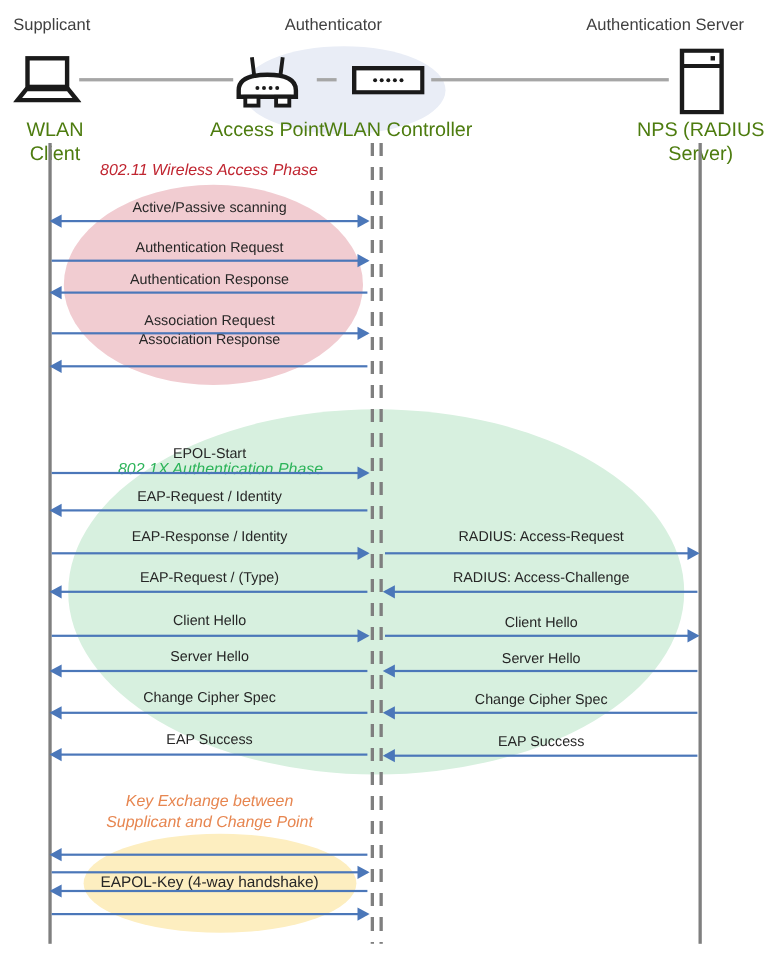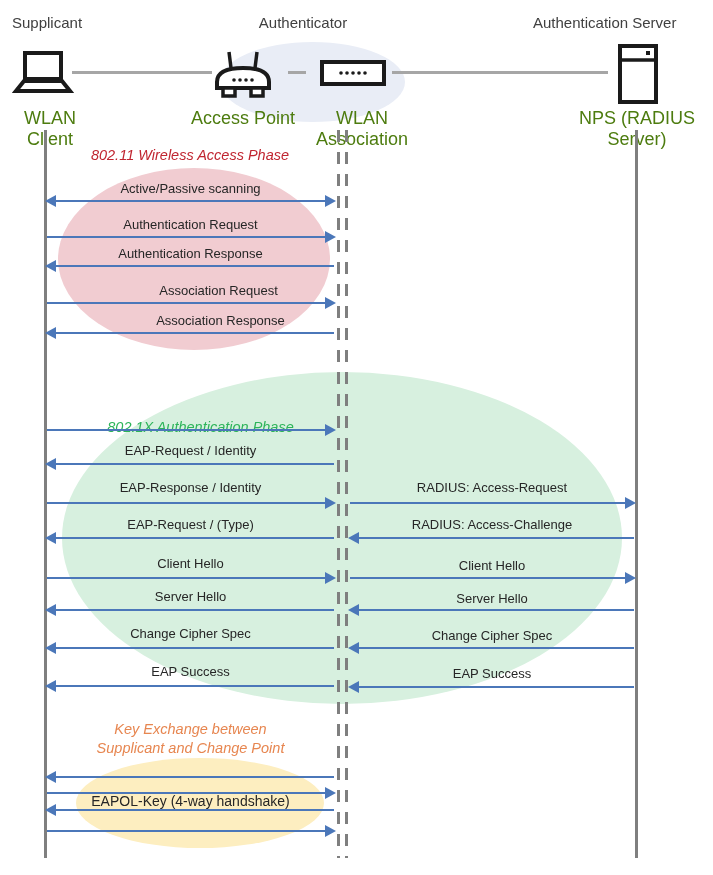--- a/index.html
+++ b/index.html
@@ -71,21 +71,21 @@
   </svg>
 
   <svg style="left:617px;top:44px;" width="42" height="60" viewBox="0 0 42 60">
     <rect x="3" y="2" width="36" height="56" fill="#ffffff" stroke="#1a1a1a" stroke-width="4"></rect>
     <line x1="3" y1="16" x2="39" y2="16" stroke="#1a1a1a" stroke-width="3.5"></line>
     <rect x="29" y="7" width="4" height="4" fill="#1a1a1a"></rect>
   </svg>
 
   <div class="dev-label" style="left:0px;top:108px;width:100px;">WLAN Client</div>
   <div class="dev-label" style="left:183px;top:108px;width:120px;">Access Point</div>
-  <div class="dev-label" style="left:292px;top:108px;width:140px;">WLAN Association</div>
+  <div class="dev-label" style="left:292px;top:108px;width:140px;">WLAN Controller</div>
   <div class="dev-label" style="left:556px;top:108px;width:162px;">NPS (RADIUS Server)</div>
 
   <div class="ellipse" style="left:58px;top:168px;width:272px;height:182px;background:#f1ccd1;"></div>
   <div class="ellipse" style="left:62px;top:372px;width:560px;height:332px;background:#d7f0df;"></div>
   <div class="ellipse" style="left:76px;top:758px;width:248px;height:90px;background:#fdeec0;"></div>
 
   <div class="lifeline" style="left:44px;"></div>
   <div class="lifeline dashed" style="left:337px;"></div>
   <div class="lifeline dashed" style="left:345px;"></div>
   <div class="lifeline" style="left:635px;"></div>
@@ -99,26 +99,27 @@
 
   <div class="msg" style="left:47px;top:181px;width:287px;">Active/Passive scanning</div>
   <div class="arrow h-left h-right" style="left:47px;top:200px;width:287px;"></div>
 
   <div class="msg" style="left:47px;top:217px;width:287px;">Authentication Request</div>
   <div class="arrow h-right" style="left:47px;top:236px;width:287px;"></div>
 
   <div class="msg" style="left:47px;top:246px;width:287px;">Authentication Response</div>
   <div class="arrow h-left" style="left:47px;top:265px;width:287px;"></div>
 
-  <div class="msg" style="left:47px;top:283px;width:287px;padding-left:28px;">Association Request</div>
+  <div class="msg" style="left:47px;top:283px;width:287px;">Association Request</div>
   <div class="arrow h-right" style="left:47px;top:302px;width:287px;"></div>
 
-  <div class="msg" style="left:47px;top:313px;width:287px;padding-left:30px;">Association Response</div>
+  <div class="msg" style="left:47px;top:301px;width:287px;">Association Response</div>
   <div class="arrow h-left" style="left:47px;top:332px;width:287px;"></div>
 
+  <div class="msg" style="left:47px;top:404px;width:287px;">EPOL-Start</div>
   <div class="arrow h-right" style="left:47px;top:429px;width:287px;"></div>
 
   <div class="msg" style="left:47px;top:443px;width:287px;">EAP-Request / Identity</div>
   <div class="arrow h-left" style="left:47px;top:463px;width:287px;"></div>
 
   <div class="msg" style="left:47px;top:480px;width:287px;">EAP-Response / Identity</div>
   <div class="arrow h-right" style="left:47px;top:502px;width:287px;"></div>
   <div class="msg" style="left:350px;top:480px;width:284px;">RADIUS: Access-Request</div>
   <div class="arrow h-right" style="left:350px;top:502px;width:284px;"></div>
 

